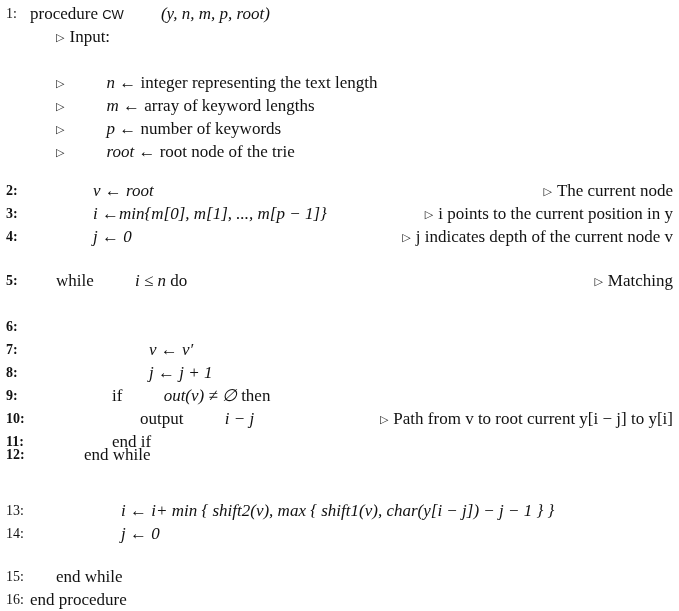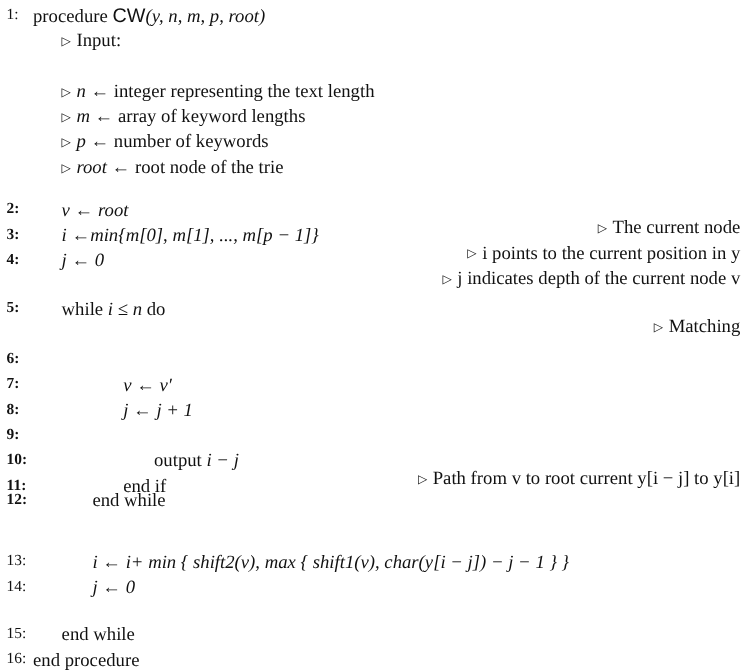--- a/index.html
+++ b/index.html
@@ -38,35 +38,34 @@
     font-size: 14px;
     font-weight: bold;
   }
   .ln.plain { font-weight: normal; }
   .code {
     position: absolute;
   }
   .cmt {
     position: absolute;
     right: 6px;
-    margin-top: 16px;
   }
   .cmt-left {
     position: absolute;
     text-align: right;
   }
   .tri {
     display: inline-block;
     font-size: 11px;
     margin-right: 5px;
     vertical-align: 1px;
   }
   .kw { font-weight: normal; }
-  .m { font-style: italic; }
-  .up { font-family: "Liberation Sans", "DejaVu Sans", sans-serif; font-size: 18px; margin-top: 48px; }
+  .m { font-style: italic; margin-left: 37px; }
+  .up { font-family: "Liberation Sans", "DejaVu Sans", sans-serif; font-size: 13px; margin-top: 48px; }
 </style>
 </head>
 <body>
 
 <div class="alg">
 
   <div class="row" style="top:3px">
     <span class="ln plain">1:</span>
     <span class="code" style="left:30px">
       <span class="kw">procedure</span>
@@ -133,20 +132,21 @@
     <span class="code m" style="left:112px">v ← v′</span>
   </div>
 
   <div class="row" style="top:362px">
     <span class="ln">8:</span>
     <span class="code m" style="left:112px">j ← j + 1</span>
   </div>
 
   <div class="row" style="top:385px">
     <span class="ln">9:</span>
+    <span class="code" style="left:112px"><span class="kw">if</span> <span class="m">out(v) ≠ ∅</span> <span class="kw">then</span></span>
   </div>
 
   <div class="row" style="top:408px">
     <span class="ln">10:</span>
     <span class="code" style="left:140px"><span class="kw">output</span> <span class="m">i − j</span></span>
     <span class="cmt"><span class="tri">▷</span><span>Path from v to root current y[i − j] to y[i]</span></span>
   </div>
 
   <div class="row" style="top:431px">
     <span class="ln">11:</span>

